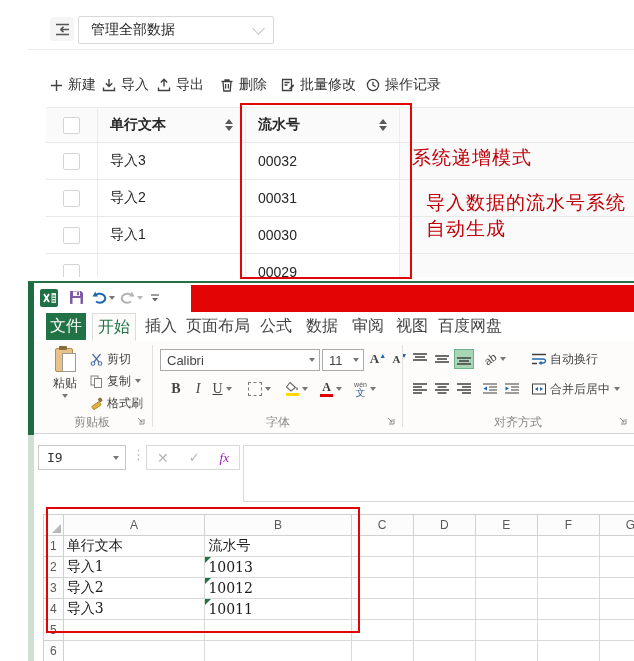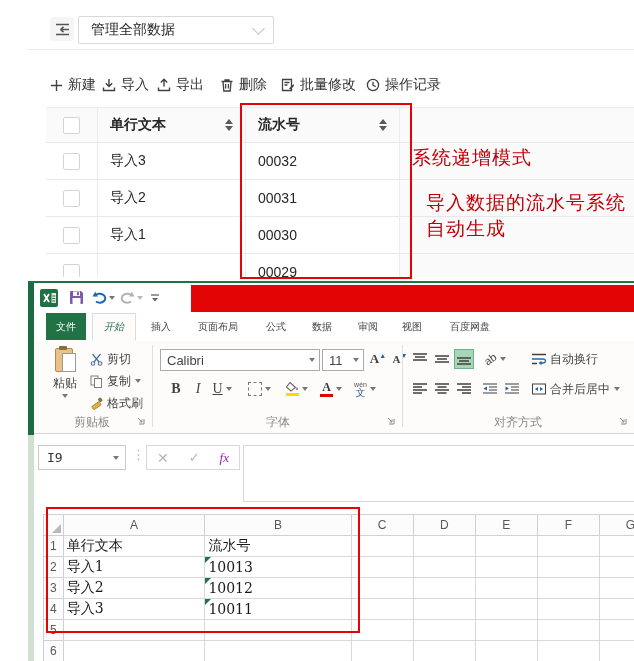--- a/index.html
+++ b/index.html
@@ -48,21 +48,21 @@
   .xstrip-a{left:0;top:0;width:6px;height:152px;background:#1e6b41;}
   .xstrip-b{left:0;top:152px;width:6px;height:228px;background:#cfdfd4;}
 
   .qat svg{display:block;}
   .caret{width:0;height:0;border-left:3.5px solid transparent;border-right:3.5px solid transparent;
          border-top:4px solid #777;display:inline-block;}
   .caret.dis{border-top-color:#b9b9b9;}
 
   .tabrow{left:6px;top:30px;width:628px;height:28px;border-bottom:1px solid #dcdcdc;background:#fff;}
   .xtab{position:absolute;top:0;height:27px;display:flex;align-items:center;justify-content:center;
-        font-size:10px;color:#444;cursor:pointer;}
+        font-size:16px;color:#444;cursor:pointer;}
   .xtab.file{background:#217346;color:#fff;}
   .xtab.active{background:#fdfcfb;color:#217346;border:1px solid #dcdcdc;border-bottom:1px solid #fdfcfb;
                box-sizing:border-box;top:0;height:28px;z-index:2;}
 
   .ribbon{left:6px;top:58px;width:628px;height:93px;background:#fdfcfb;border-bottom:1px solid #d4d4d4;
           box-sizing:border-box;overflow:hidden;font-size:12px;color:#444;}
   .vsep{position:absolute;top:4px;height:82px;width:1px;background:#e2e0de;}
   .grouplabel{position:absolute;top:73px;font-size:12px;color:#8a8a8a;text-align:center;}
   .launch{position:absolute;top:75px;width:10px;height:10px;cursor:pointer;}
   .launch svg{display:block;}
@@ -262,21 +262,21 @@
     <div class="abs qat" style="left:122px;top:10px;">
       <svg width="10" height="10" viewBox="0 0 10 10">
         <path d="M1 2 H9" stroke="#666" stroke-width="1.3"></path>
         <polygon points="2,5 8,5 5,8.5" fill="#666"></polygon>
       </svg>
     </div>
     <div class="abs redbar" style="left:163px;top:2px;width:471px;height:27px;"></div>
 
     <div class="abs tabrow">
       <div class="xtab file" style="left:12px;width:40px;">文件</div>
-      <div class="xtab active" style="left:58px;width:44px;font-style:italic;">开始</div>
+      <div class="xtab active" style="left:58px;width:44px;">开始</div>
       <div class="xtab" style="left:106px;width:42px;">插入</div>
       <div class="xtab" style="left:148px;width:72px;">页面布局</div>
       <div class="xtab" style="left:220px;width:44px;">公式</div>
       <div class="xtab" style="left:266px;width:44px;">数据</div>
       <div class="xtab" style="left:312px;width:44px;">审阅</div>
       <div class="xtab" style="left:356px;width:44px;">视图</div>
       <div class="xtab" style="left:400px;width:72px;">百度网盘</div>
     </div>
 
     <div class="abs ribbon">

